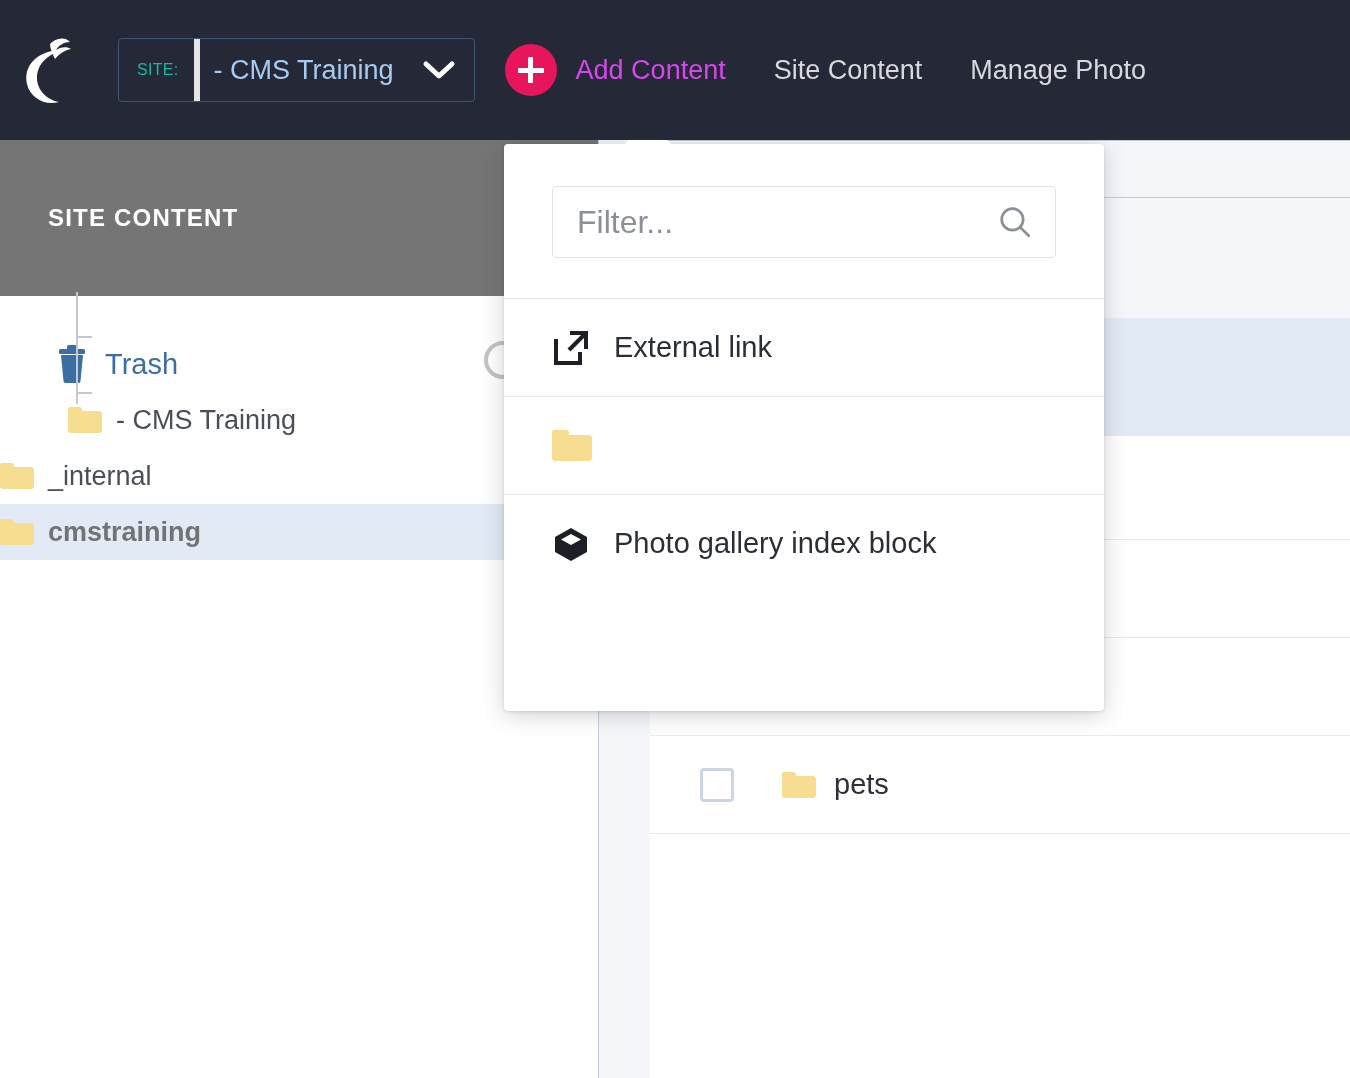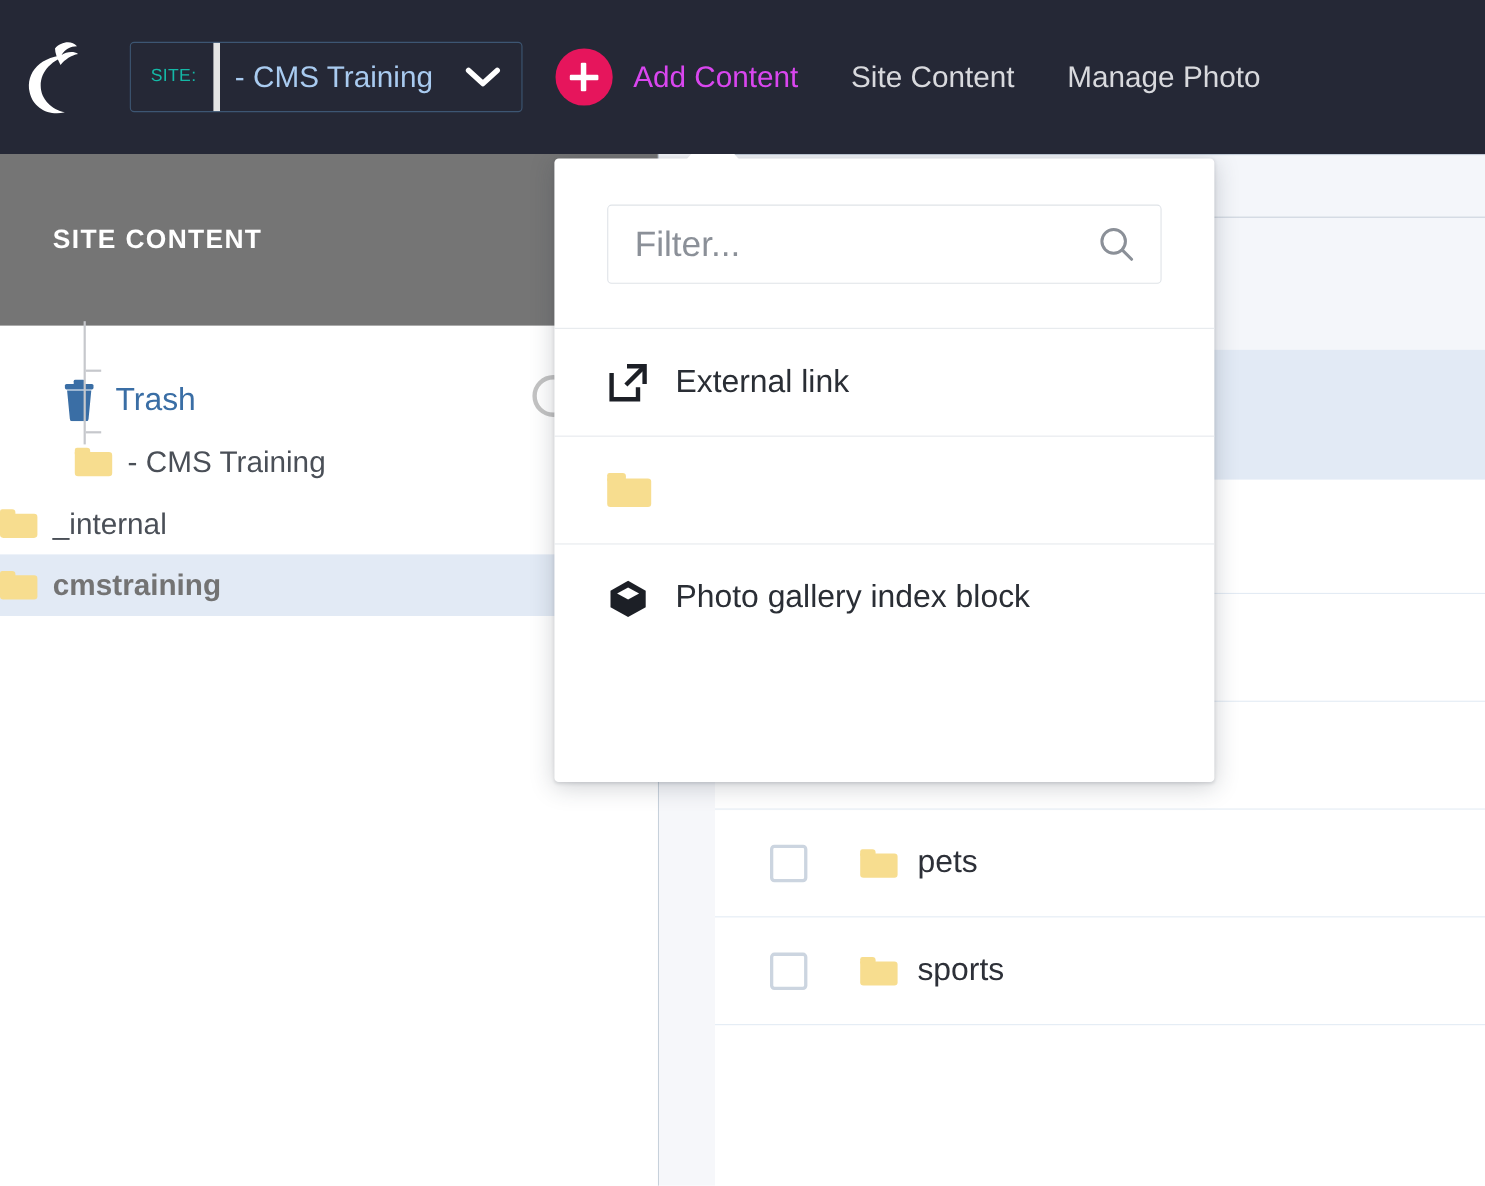--- a/index.html
+++ b/index.html
@@ -238,28 +238,20 @@
 
       <div class="tr">
         <div class="cb"></div>
         <div class="folder row-folder">
           <span class="tab"></span>
             <span class="body"></span>
         </div>
         <span class="row-name">pets</span>
       </div>
 
-      <div class="tr">
-        <div class="cb"></div>
-        <div class="folder row-folder">
-          <span class="tab"></span>
-            <span class="body"></span>
-        </div>
-        <span class="row-name">sports</span>
-      </div>
     </div>
   </div>
 
   <div class="sidebar">
     <div class="sidebar-header">
       <span class="sidebar-title">SITE CONTENT</span>
     </div>
     <div class="sidebar-search">
       <svg width="52" height="52" viewBox="0 0 52 52">
         <circle cx="23" cy="23" r="17" fill="none" stroke="#c3c3c3" stroke-width="4"></circle>

